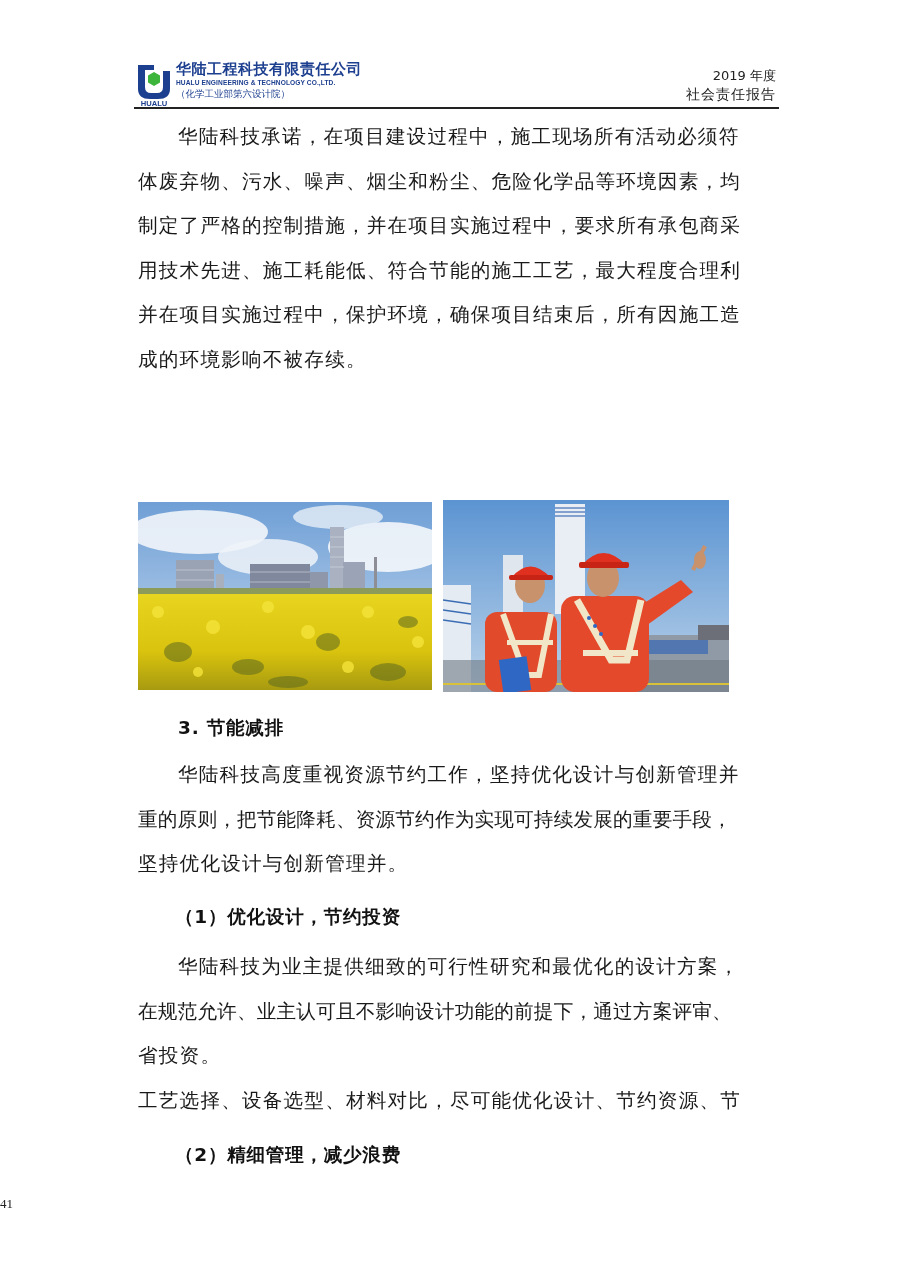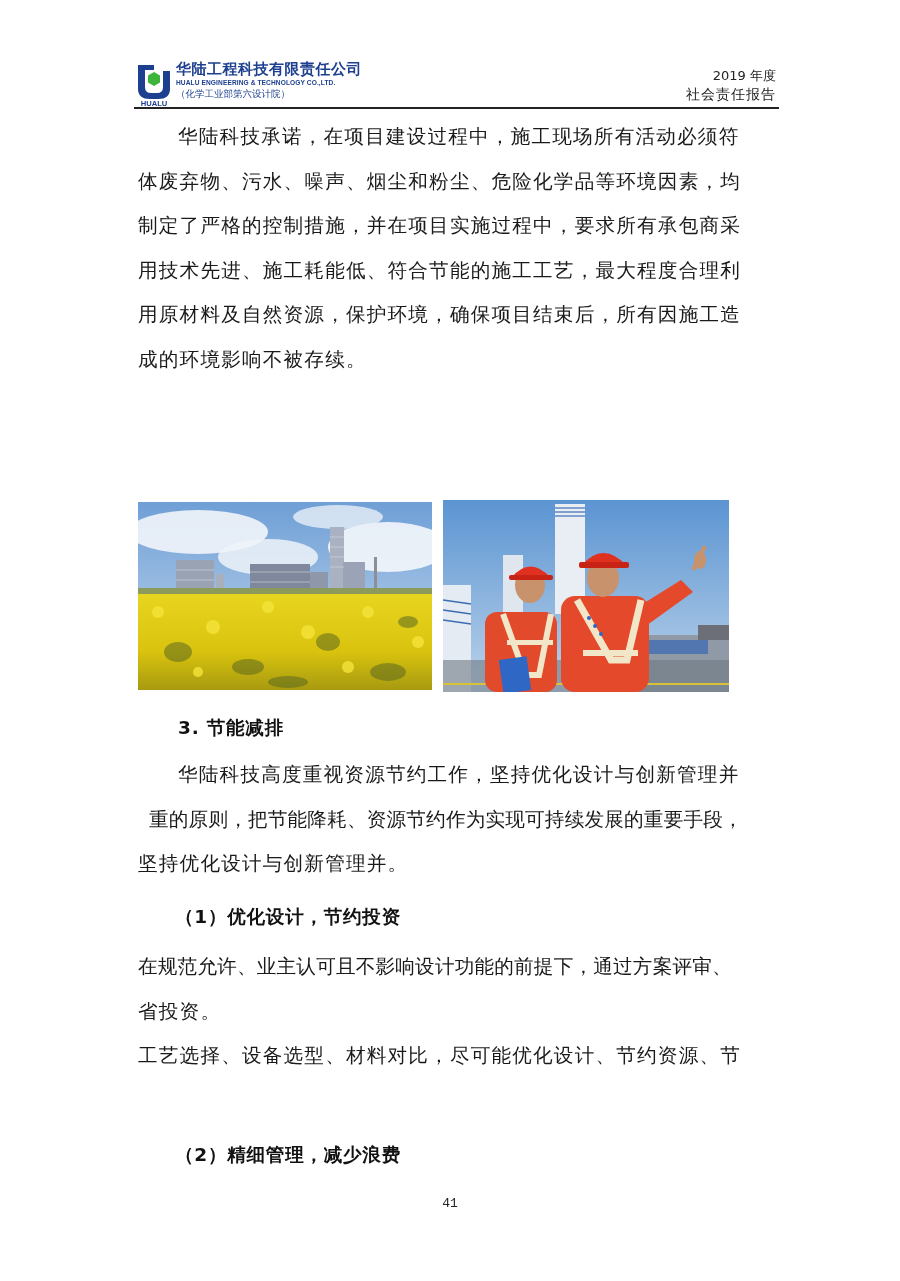--- a/index.html
+++ b/index.html
@@ -29,22 +29,22 @@
     .para .line { display: block; white-space: nowrap; }
     .para .line.indent { padding-left: 40px; }
 
     .heading { position: absolute; font-family: "DejaVu Sans", "Liberation Sans", sans-serif; font-weight: bold;
                font-size: 18.5px; letter-spacing: 0.8px; color: #111; white-space: nowrap; }
 
     
     .photo { position: absolute; overflow: hidden; }
     .photo svg { display: block; width: 100%; height: 100%; }
 
-    .page-number { position: absolute; left: 0; width: 900px; top: 1196px; text-align: center;
-                   font-family: Liberation Mono, monospace; font-size: 13px; color: #222; }
+    .page-number { position: absolute; left: 0; width: 900px; top: 1196px; text-align: left;
+                   font-family: Liberation Serif, serif; font-size: 13px; color: #222; }
   </style>
 </head>
 <body>
 
 <div class="header">
   <div class="logo">
     <svg viewBox="0 0 36 44" width="36" height="44">
 
       <path d="M2 2 H9 V24 Q9 30 15 30 H21 Q27 30 27 24 V8 H34 V26 Q34 36 22 36 H14 Q2 36 2 26 Z" fill="#1d3f8f"></path>
       <rect x="9" y="2" width="9" height="5" fill="#1d3f8f"></rect>
@@ -62,21 +62,21 @@
   <div class="report-year">2019 年度</div>
   <div class="report-title">社会责任报告</div>
 </div>
 <div class="header-rule"></div>
 
 <div class="para" style="top:115px;">
   <span class="line indent">华陆科技承诺，在项目建设过程中，施工现场所有活动必须符</span>
   <span class="line">体废弃物、污水、噪声、烟尘和粉尘、危险化学品等环境因素，均</span>
   <span class="line">制定了严格的控制措施，并在项目实施过程中，要求所有承包商采</span>
   <span class="line">用技术先进、施工耗能低、符合节能的施工工艺，最大程度合理利</span>
-  <span class="line">用原材料及自然资源，保护环境，确保项目结束后，所有因施工造</span>
+  <span class="line">并在项目实施过程中，保护环境，确保项目结束后，所有因施工造</span>
   <span class="line">成的环境影响不被存续。</span>
 </div>
 
 <div class="photo" style="left:138px; top:502px; width:294px; height:188px;">
   <svg viewBox="0 0 294 188" preserveAspectRatio="none">
     <defs>
       <linearGradient id="sky1" x1="0" y1="0" x2="0" y2="1">
         <stop offset="0" stop-color="#6f9fd6"></stop>
         <stop offset="1" stop-color="#c9dcef"></stop>
       </linearGradient>
@@ -188,27 +188,28 @@
         <circle cx="152" cy="126" r="2"></circle>
         <circle cx="158" cy="134" r="2"></circle>
       </g>
   </svg>
 </div>
 
 <div class="heading" style="left:178px; top:715px;">3. 节能减排</div>
 
 <div class="para" style="top:753px;">
   <span class="line indent">华陆科技高度重视资源节约工作，坚持优化设计与创新管理并</span>
-  <span class="line" style="letter-spacing:0.2px;margin-left:11px;">重的原则，把节能降耗、资源节约作为实现可持续发展的重要手段，</span>
+  <span class="line" style="letter-spacing:0.2px;">重的原则，把节能降耗、资源节约作为实现可持续发展的重要手段，</span>
   <span class="line">坚持优化设计与创新管理并。</span>
 </div>
 
 <div class="heading" style="left:175px; top:904px;text-align:right;">（1）优化设计，节约投资</div>
 
 <div class="para" style="top:945px;">
+  <span class="line indent">华陆科技为业主提供细致的可行性研究和最优化的设计方案，</span>
   <span class="line" style="letter-spacing:0.2px;">在规范允许、业主认可且不影响设计功能的前提下，通过方案评审、</span>
   <span class="line">省投资。</span>
   <span class="line">工艺选择、设备选型、材料对比，尽可能优化设计、节约资源、节</span>
 </div>
 
 <div class="heading" style="left:175px; top:1142px;">（2）精细管理，减少浪费</div>
 
 <div class="page-number">41</div>
 
 </body></html>

